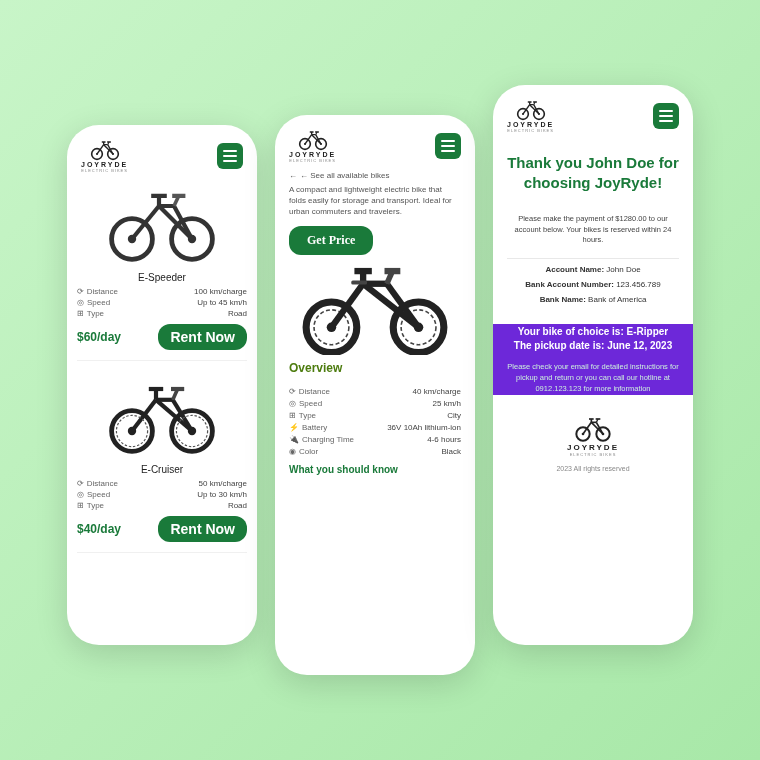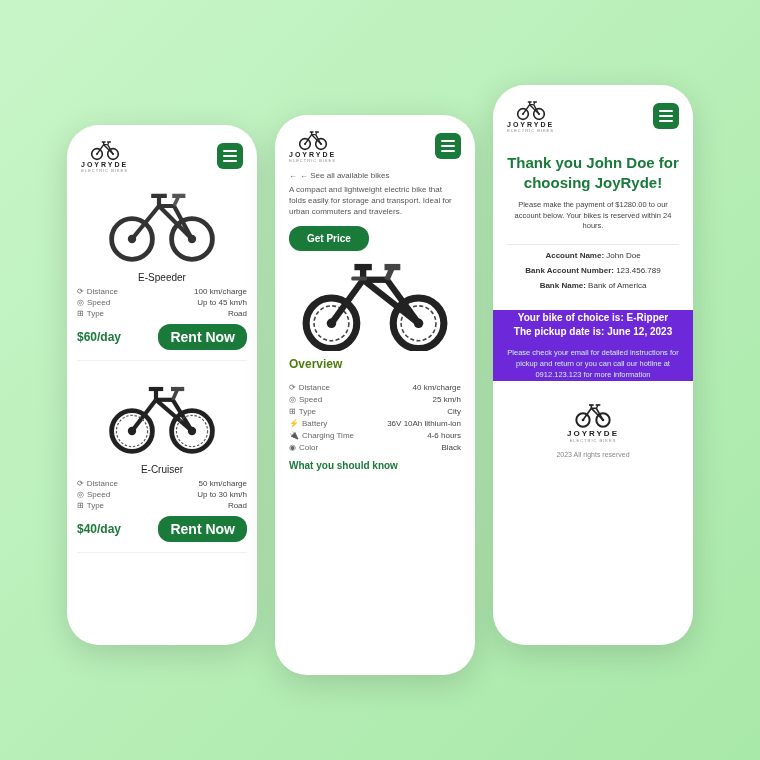--- a/index.html
+++ b/index.html
@@ -180,24 +180,25 @@
       color: #555;
       line-height: 1.4;
       margin-bottom: 8px;
     }
     .get-price-btn {
       background: #1a7a3a;
       color: #fff;
       border: none;
       border-radius: 12px;
       padding: 7px 18px;
-      font-size: 10px;
+      font-size: 12px;
       font-weight: 600;
       cursor: pointer;
       margin-bottom: 8px;
+      font-family: Liberation Serif, serif;
     }
     .detail-bike-image {
       width: 100%;
       height: 90px;
       display: flex;
       justify-content: center;
       align-items: center;
       margin-bottom: 8px;
     }
     .overview-title {
@@ -224,21 +225,21 @@
       overflow: hidden;
     }
     .confirm-top {
       padding: 12px 14px 14px 14px;
     }
     .confirm-title {
       font-size: 15px;
       font-weight: 800;
       color: #1a7a3a;
       text-align: center;
-      margin-bottom: 8px;
+      margin-bottom: 22px;
       line-height: 1.3;
     }
     .confirm-subtitle {
       font-size: 7.5px;
       color: #444;
       text-align: center;
       line-height: 1.4;
       margin-bottom: 12px;
     }
     .account-row {

